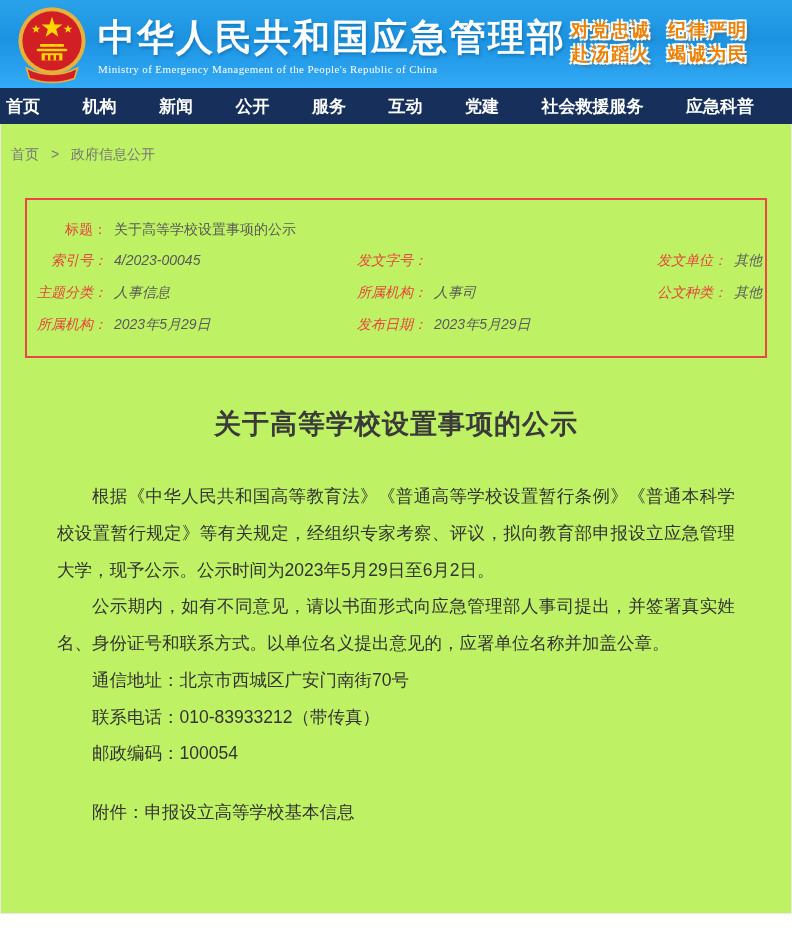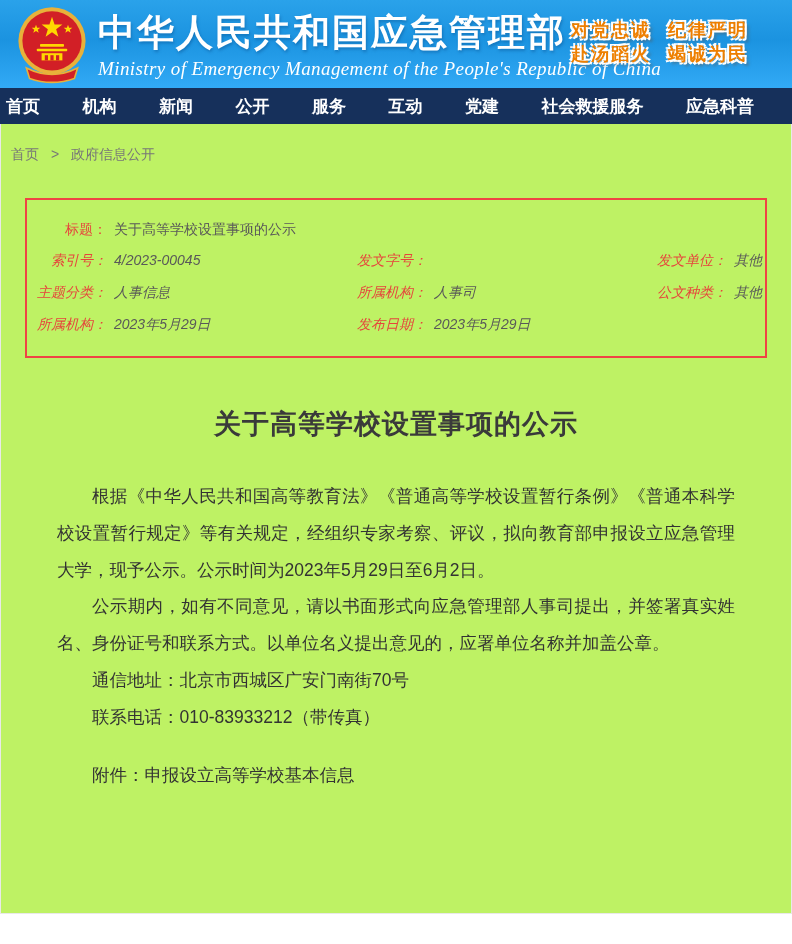--- a/index.html
+++ b/index.html
@@ -8,21 +8,21 @@
 
   
   .banner { height:88px; background:linear-gradient(180deg,#2aa2ea 0%,#1b93e0 45%,#32aaf6 100%);
     display:flex; align-items:center; position:relative; padding-left:12px; }
   .logo-link { display:flex; align-items:center; text-decoration:none; }
   .emblem { width:80px; height:84px; flex-shrink:0; }
   .title-block { margin-left:6px; color:#fff; }
   .site-title { font-size:37px; font-weight:bold; letter-spacing:2px;
     text-shadow:1px 2px 3px rgba(0,60,120,.35); }
   .site-subtitle { font-family:"Liberation Serif","DejaVu Serif",serif;
-    font-size:19px; letter-spacing:.4px;font-style:italic; }
+    font-size:11px; letter-spacing:.4px; }
   .slogan { position:absolute; right:44px; top:18px; text-align:center;
     font-weight:bold; font-size:18px; color:#ee7f00; letter-spacing:2px; word-spacing:10px;
     text-shadow:-2px -2px 0 #fff, 2px -2px 0 #fff, -2px 2px 0 #fff, 2px 2px 0 #fff, 4px 4px 3px rgba(90,90,90,.55);
     line-height:1.35; }
 
   
   .navbar { height:36px; background:#16305b; display:flex; align-items:center;
     justify-content:space-between; padding:0 38px 0 6px; }
   .nav-item { color:#fff; font-size:17px; font-weight:bold; cursor:pointer;
     white-space:nowrap; text-decoration:none; }
@@ -148,17 +148,18 @@
     </div>
   </div>
 
   <div class="doc">
     <h1 class="doc-title">关于高等学校设置事项的公示</h1>
     <div class="doc-body">
       <p>根据《中华人民共和国高等教育法》《普通高等学校设置暂行条例》《普通本科学校设置暂行规定》等有关规定，经组织专家考察、评议，拟向教育部申报设立应急管理大学，现予公示。公示时间为2023年5月29日至6月2日。</p>
       <p>公示期内，如有不同意见，请以书面形式向应急管理部人事司提出，并签署真实姓名、身份证号和联系方式。以单位名义提出意见的，应署单位名称并加盖公章。</p>
       <div class="contact-line">通信地址：北京市西城区广安门南街70号</div>
       <div class="contact-line">联系电话：010-83933212（带传真）</div>
+      <div class="contact-line">邮政编码：100054</div>
       <div class="attachment">附件：申报设立高等学校基本信息</div>
     </div>
   </div>
 
 </div>
 
 </body></html>

